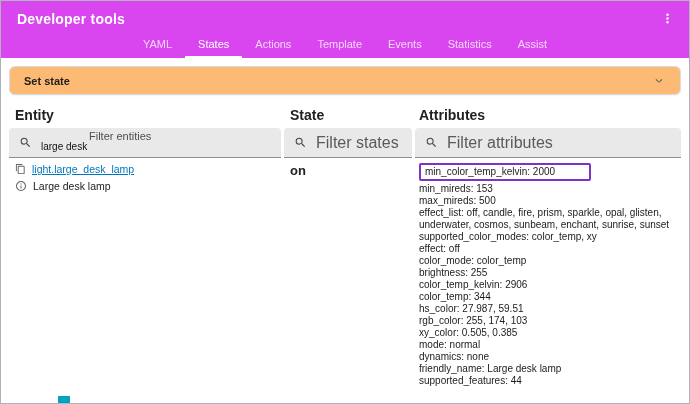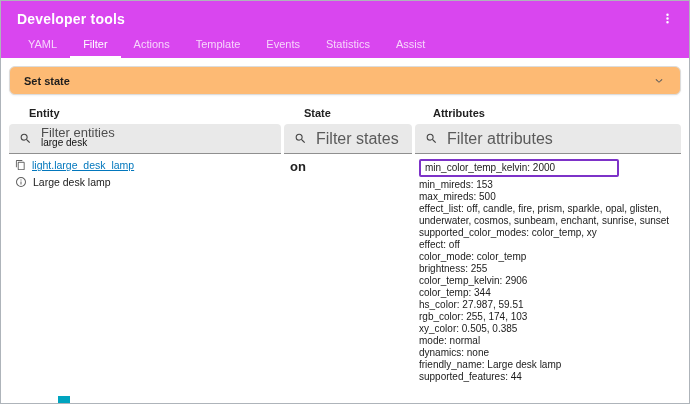--- a/index.html
+++ b/index.html
@@ -10,70 +10,70 @@
     border: 1px solid #aeb4ba;
     position: relative;
     overflow: hidden;
     color: #212121;
   }
   
   .app-header { background: #d946ef; color: #fff; }
   .title-row { display: flex; justify-content: space-between; align-items: center; padding: 7px 12px 2px 16px; height: 30px; }
   .page-title { font-size: 14px; font-weight: 700; letter-spacing: .2px; }
   .menu-btn { width: 20px; height: 20px; display: flex; align-items: center; justify-content: center; cursor: pointer; }
-  .tabbar { display: flex; padding: 0 14px; height: 27px; }
+  .tabbar { display: flex; padding: 0 8px; height: 27px; justify-content: center; }
   .tab { padding: 0 13px; display: flex; align-items: center; font-size: 11px; font-weight: 500;
          color: rgba(255,255,255,.78); border-bottom: 2px solid transparent; cursor: pointer; white-space: nowrap; }
   .tab.active { color: #fff; border-bottom-color: #fff; }
   
   .main { padding: 8px 8px 0; }
   .panel { height: 29px; border: 1px solid #dcdcdc; border-radius: 6px; background: #fdba74;
            display: flex; align-items: center; justify-content: space-between;
            padding: 0 14px; margin-bottom: 12px; box-shadow: 0 1px 2px rgba(0,0,0,.05); cursor: pointer; }
   .panel-label { font-size: 11px; font-weight: 600; color: #1d1d1d; }
   .grid { display: grid; grid-template-columns: 272px 128px 1fr; column-gap: 3px; }
-  .col-head { font-size: 11px; font-weight: 700; padding: 0 0 5px 6px; margin-left: 14px; }
+  .col-head { font-size: 14px; font-weight: 700; padding: 0 0 5px 6px; }
   .col-head.attr { padding-left: 4px; }
   
   .filter { background: #e9e9e9; border-bottom: 1px solid #8f8f8f; border-radius: 4px 4px 0 0;
             height: 30px; display: flex; align-items: center; padding: 0 10px; gap: 9px; cursor: text; }
   .fstack { display: flex; flex-direction: column; justify-content: center; }
-  .mini-label { font-size: 13px; line-height: 9px; color: #4e4e4e; }
+  .mini-label { font-size: 11px; line-height: 9px; color: #4e4e4e; margin-left: 48px; }
   .filter-value { font-size: 10px; line-height: 12px; color: #101010; }
   .filter-input { flex: 1; background: transparent; border: none; outline: none;
                   font-family: inherit; font-size: 16px; color: #101010; }
   .filter-input::placeholder { color: #5a5a5a; opacity: 1; }
   
   .cell { padding-top: 5px; }
   .entity-line { display: flex; gap: 6px; padding-left: 6px; margin-bottom: 5px; font-size: 10.5px; }
   .entity-link { color: #0277bd; text-decoration: underline; cursor: pointer; }
   .state-cell { padding-left: 6px; font-size: 13px; font-weight: bold; }
   .attr-cell { padding-left: 4px; padding-right: 6px; font-size: 10px; line-height: 12px; color: #1b1b1b; }
-  .hl-box { border: 2px solid #7d32c8; border-radius: 2px; padding: 1px 4px; width: 200px; margin-bottom: 2px; }
+  .hl-box { border: 2px solid #7d32c8; border-radius: 2px; padding: 1px 4px; width: 172px; margin-bottom: 2px; }
   .attr-line { white-space: normal; word-break: break-word; }
   .icon-btn { display: inline-flex; cursor: pointer; }
   .icon-static { display: inline-flex; }
   
   .clipped-frag { position: absolute; left: 57px; bottom: 0; width: 12px; height: 7px; background: #00a4bf; }
 </style>
 </head>
 <body>
 
 <header class="app-header">
   <div class="title-row">
     <div class="page-title">Developer tools</div>
     <div class="menu-btn">
       <svg width="15" height="15" viewBox="0 0 24 24">
           <path fill="#ffffff" d="M12,16A2,2 0 0,1 14,18A2,2 0 0,1 12,20A2,2 0 0,1 10,18A2,2 0 0,1 12,16M12,10A2,2 0 0,1 14,12A2,2 0 0,1 12,14A2,2 0 0,1 10,12A2,2 0 0,1 12,10M12,4A2,2 0 0,1 14,6A2,2 0 0,1 12,8A2,2 0 0,1 10,6A2,2 0 0,1 12,4Z"></path>
         </svg>
     </div>
   </div>
   <nav class="tabbar">
     <div class="tab">YAML</div>
-    <div class="tab active">Filter</div>
+    <div class="tab active">States</div>
     <div class="tab">Actions</div>
     <div class="tab">Template</div>
     <div class="tab">Events</div>
     <div class="tab">Statistics</div>
     <div class="tab">Assist</div>
   </nav>
 </header>
 
 <main class="main">
 

